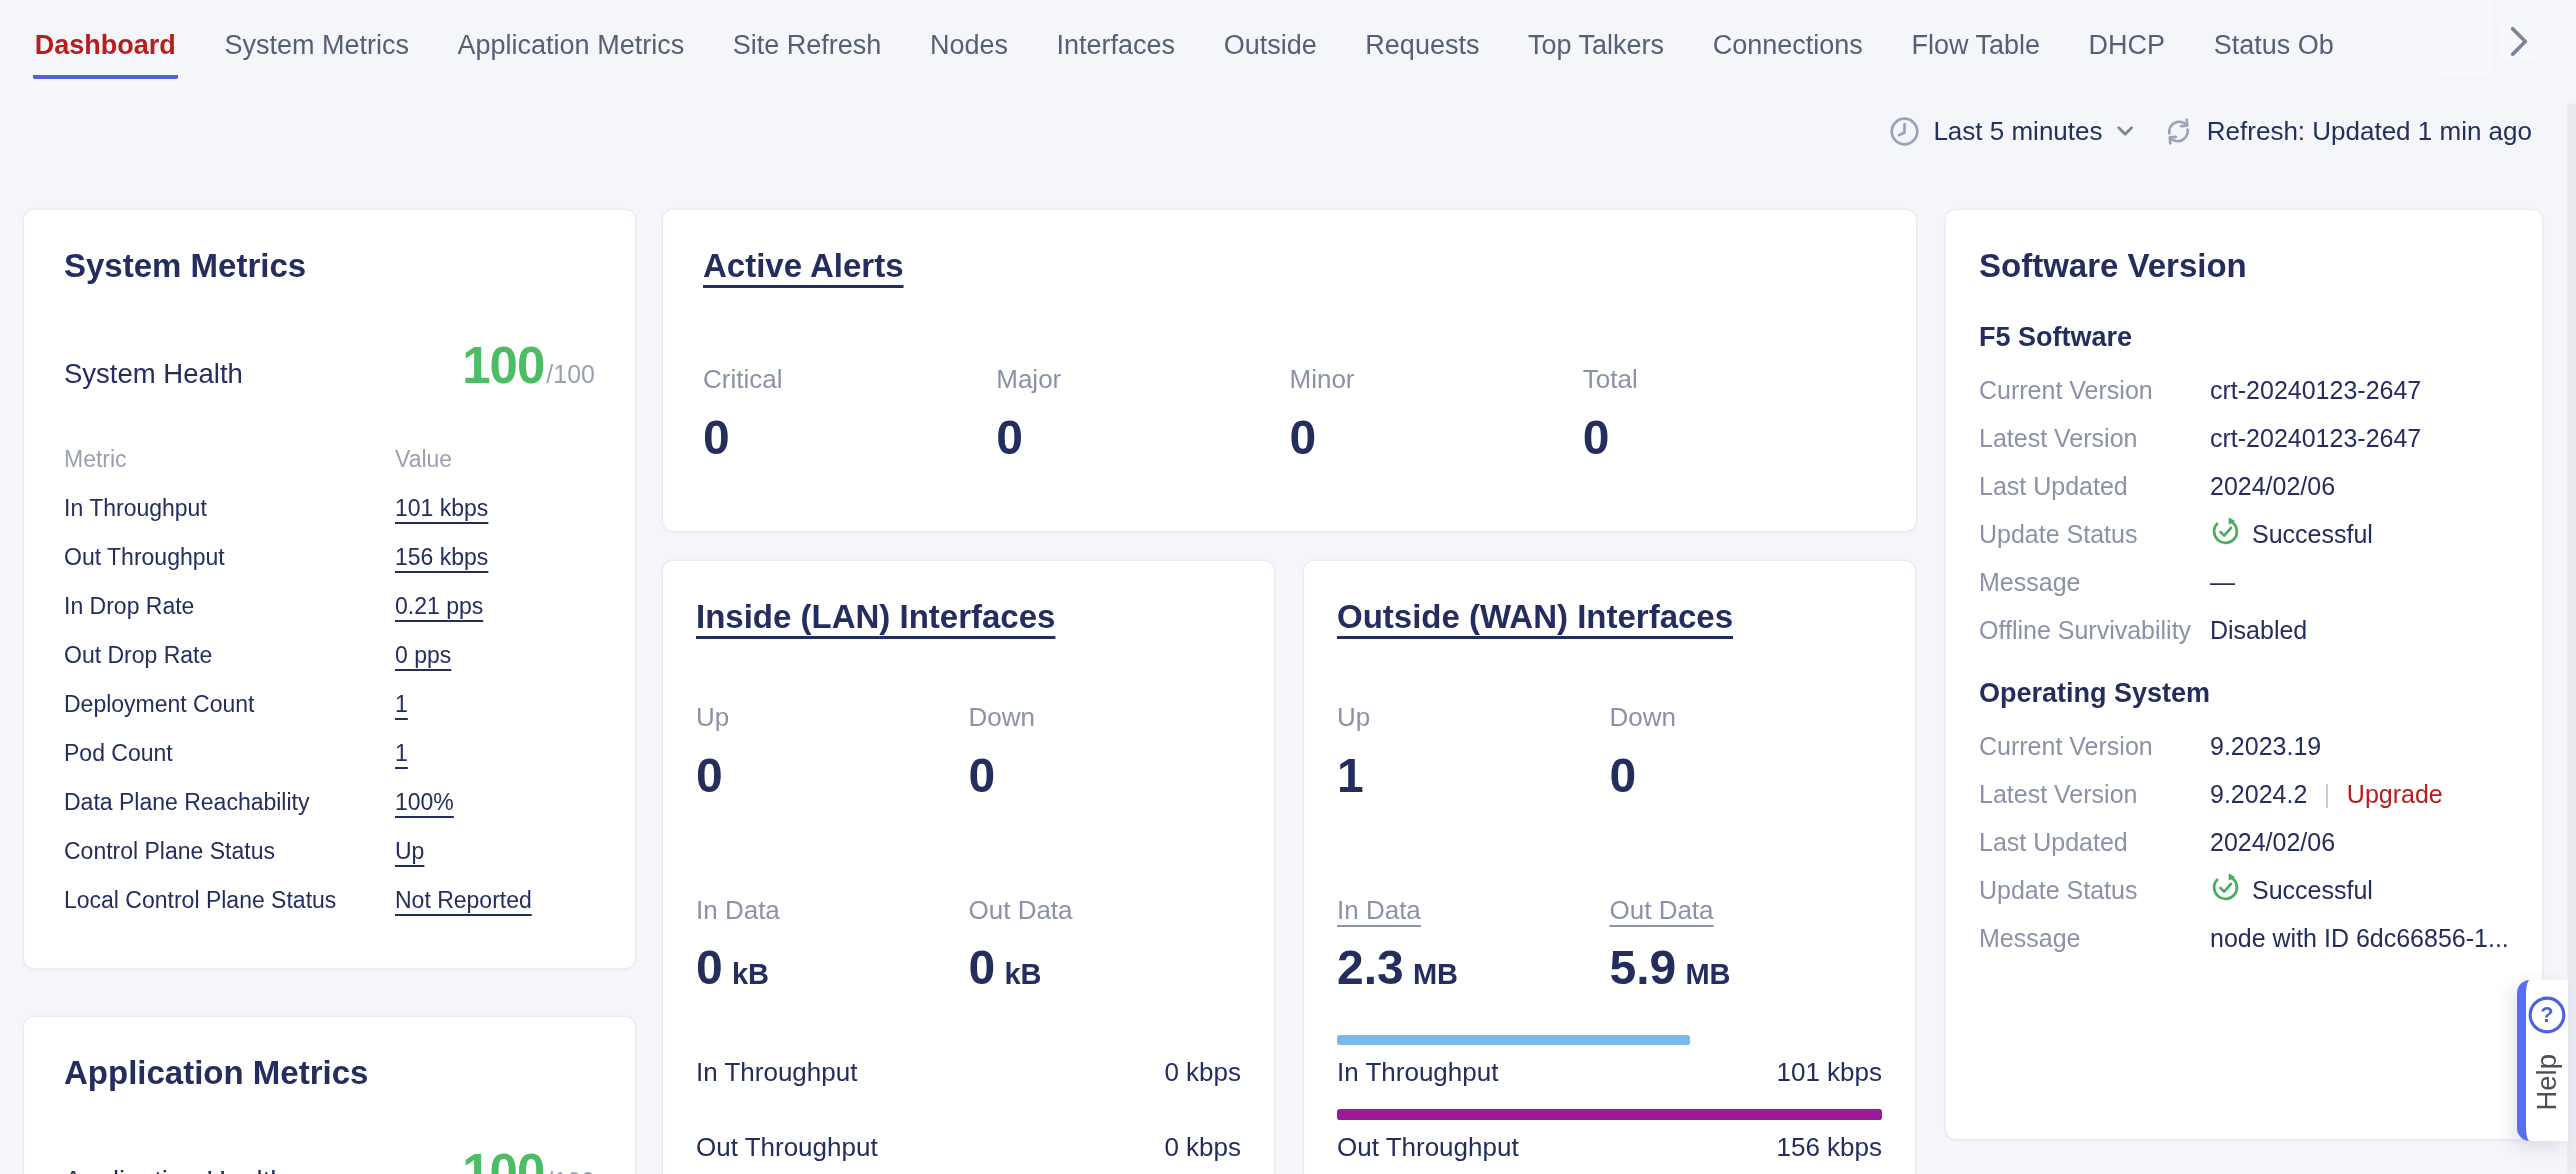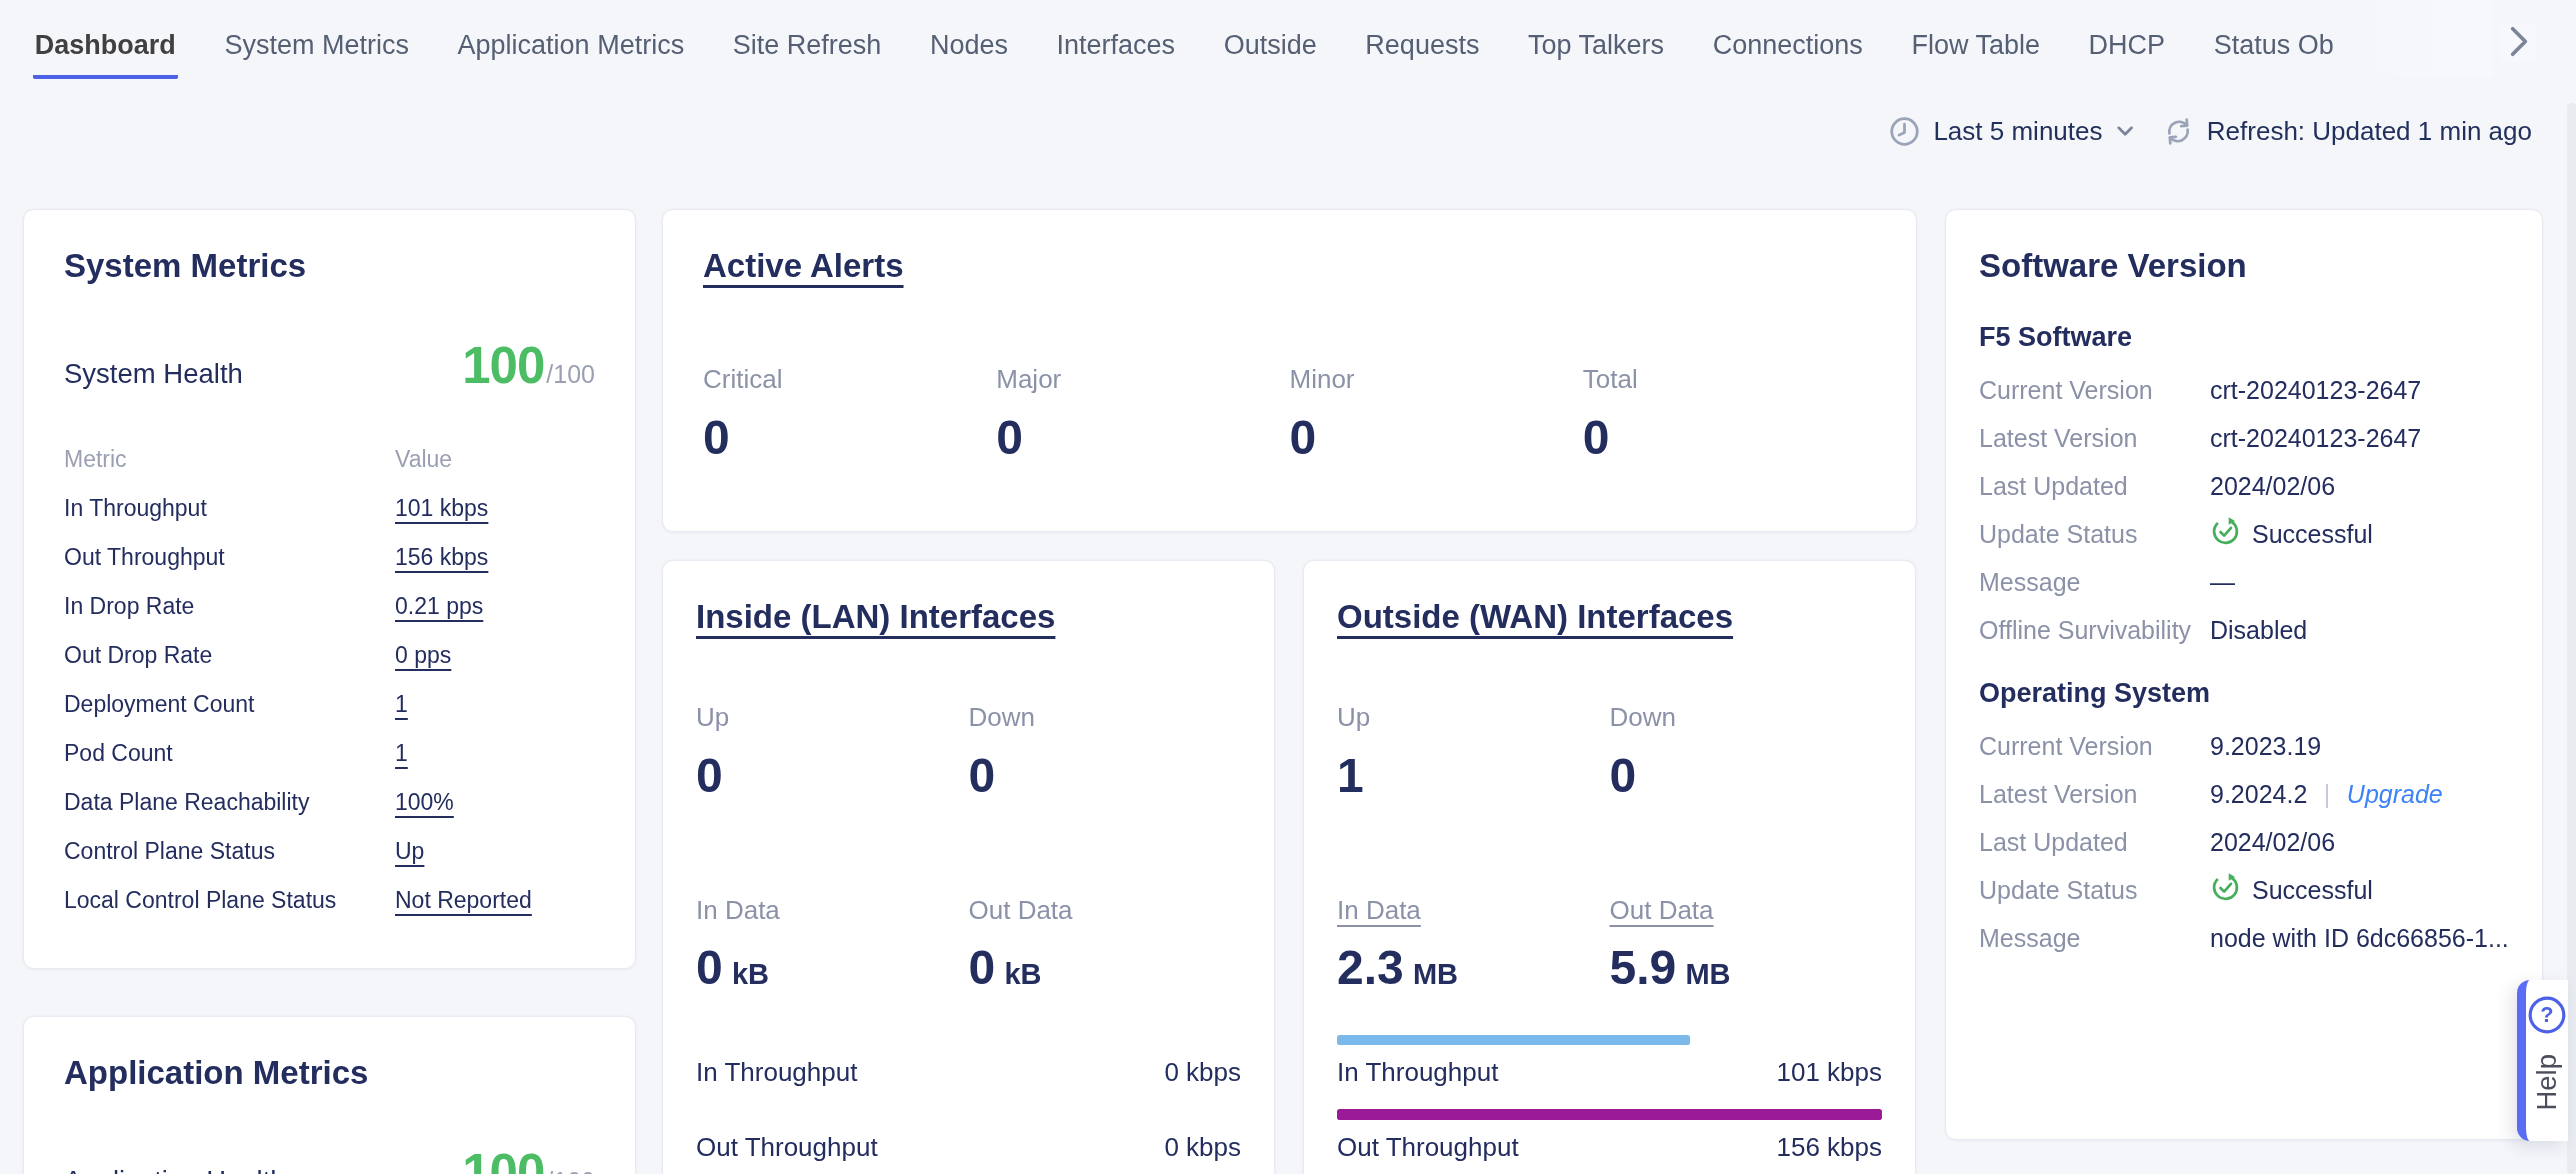--- a/index.html
+++ b/index.html
@@ -7,21 +7,21 @@
     width:2576px;height:1174px;overflow:hidden;position:relative;
     background:#f5f6fa;
     font-family:"Liberation Sans", sans-serif;
     color:#232d5e;
     -webkit-font-smoothing:antialiased;
   }
   
   .nav{position:absolute;left:33px;top:16.5px;right:119px;height:77px;overflow:hidden;white-space:nowrap;}
   .nav-inner{display:flex;gap:45px;align-items:flex-start;}
   .tab{font-size:27px;color:#566074;padding:13px 1.8px 14.7px 1.8px;cursor:pointer;border-bottom:4.6px solid transparent;}
-  .tab.active{color:#404040;font-weight:700;border-bottom-color:#4c61e5;border-radius:1.8px;}
+  .tab.active{color:#b91c1c;font-weight:700;border-bottom-color:#4c61e5;border-radius:1.8px;}
   .nav-fade{position:absolute;right:83px;top:0;width:147px;height:77px;
     background:linear-gradient(to right, rgba(245,246,250,0), #f7f8fb 65%);}
   .nav-more{position:absolute;right:39px;top:24px;width:37px;height:37px;display:flex;align-items:center;justify-content:center;cursor:pointer;background:#f7f8fb;}
   
   .controls{position:absolute;top:116px;right:44px;display:flex;align-items:center;gap:29px;}
   .ctrl{display:flex;align-items:center;gap:13px;font-size:26px;color:#22305c;cursor:pointer;}
   .ctrl svg{display:block;}
   
   .card{position:absolute;background:#fff;border:0.9px solid #e8eaf1;border-radius:11px;
         box-shadow:0 0.9px 2.8px rgba(25,35,70,.05);box-sizing:border-box;}
@@ -61,21 +61,21 @@
   
   #sw-card{left:1945px;top:209px;width:598px;height:931px;padding:37px 33px;}
   .sw-heading{font-size:27px;font-weight:600;color:#232d5e;margin-top:37px;}
   .sw-heading.second{margin-top:24px;}
   .sw-rows{margin-top:13px;}
   .sw-row{display:flex;align-items:center;height:48px;font-size:25px;}
   .sw-row .c1{flex:0 0 231px;color:#8b92a8;}
   .sw-row .c2{color:#232d5e;display:flex;align-items:center;gap:11px;min-width:0;}
   .sw-row .c2 .trunc{white-space:nowrap;overflow:hidden;text-overflow:ellipsis;max-width:303px;}
   .divider{color:#c6cad6;font-weight:300;padding:0 5.5px;}
-  a.upgrade{color:#3b82f6;text-decoration:none;cursor:pointer;font-style:italic;}
+  a.upgrade{color:#b91c1c;text-decoration:none;cursor:pointer;}
   
   #help-tab{position:absolute;left:2517px;top:980px;width:51px;height:161px;background:#fff;
      border-radius:13px 0 0 13px;border-left:9.2px solid #5b6cf5;
      box-shadow:-5.5px 5.5px 16.5px rgba(30,40,80,.12);
      display:flex;flex-direction:column;align-items:center;padding-top:14.7px;gap:16.5px;cursor:pointer;box-sizing:border-box;}
   .help-label{writing-mode:vertical-rl;transform:rotate(180deg);font-size:27.5px;color:#4a4f5b;}
   
   #scroll-track{position:absolute;right:0;top:103px;width:9.2px;bottom:0;background:#e9ebf1;border-radius:4.6px;}
 </style>
 </head>

